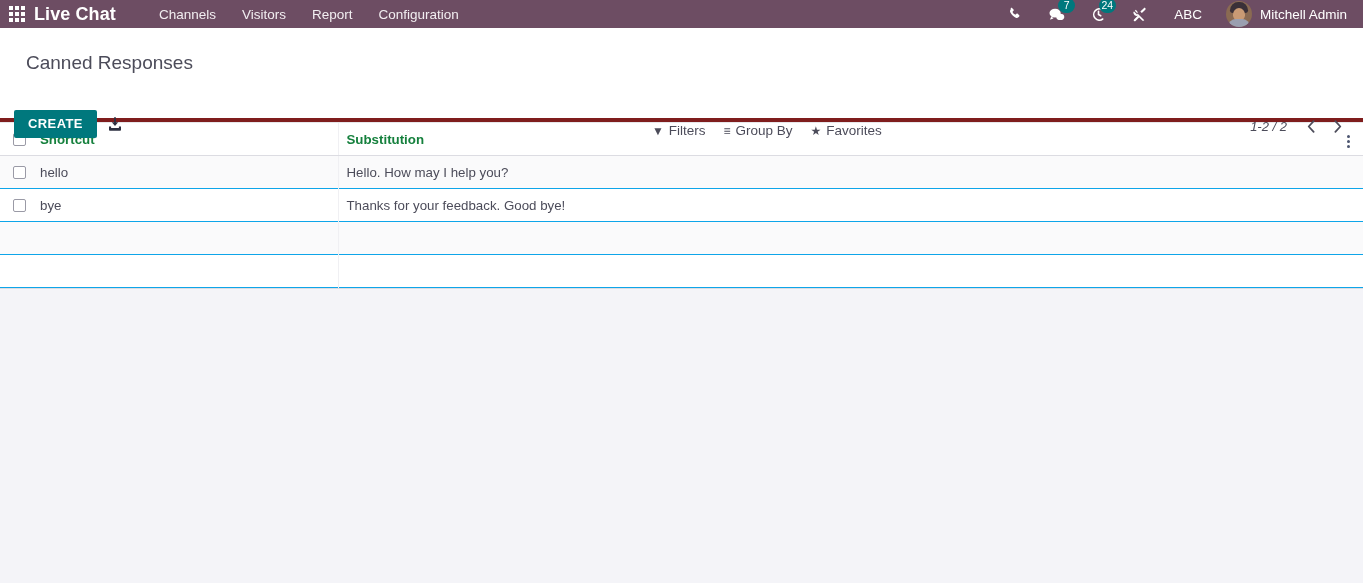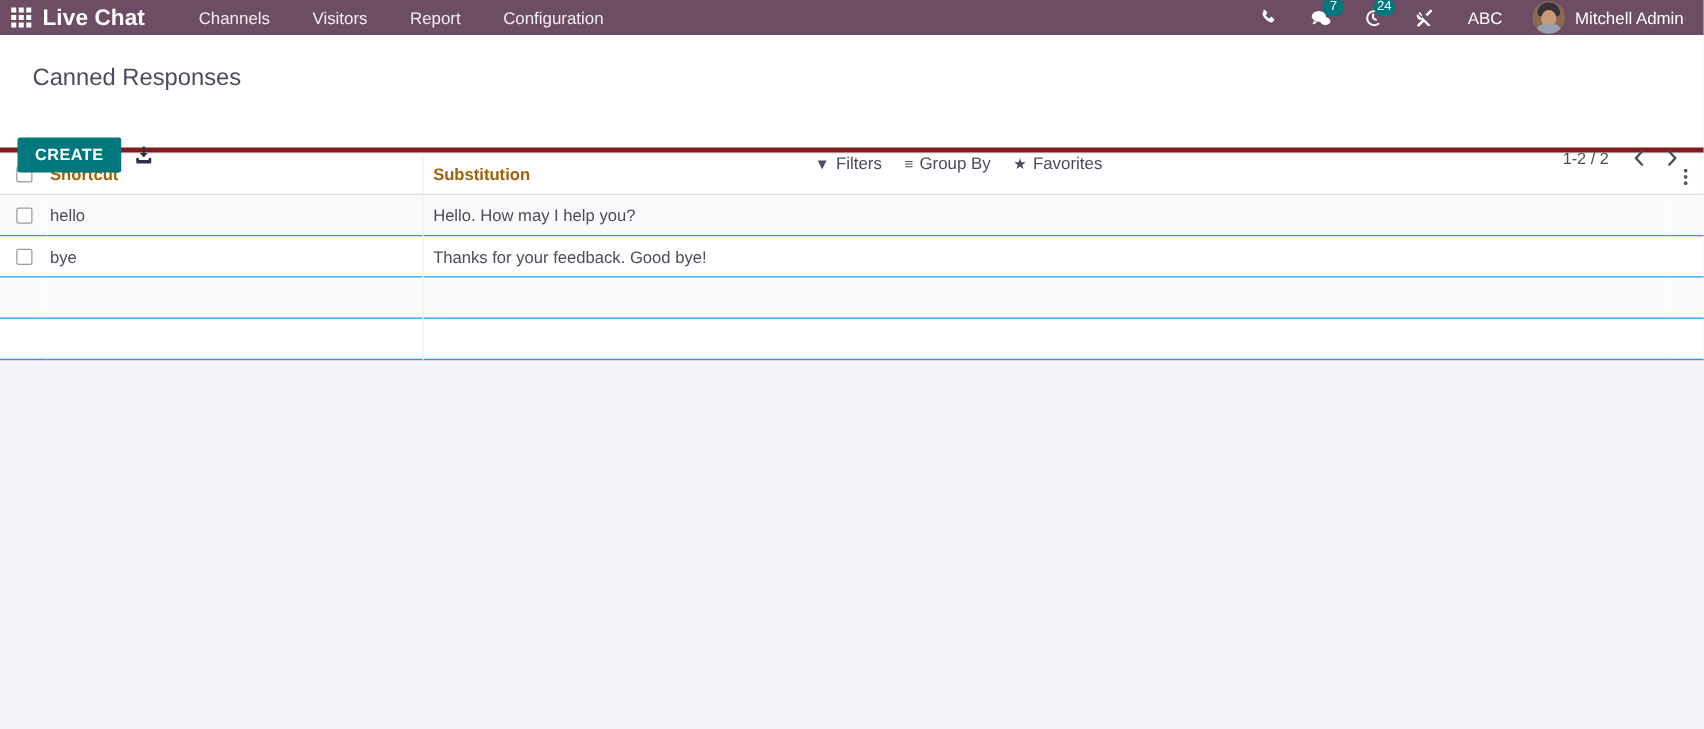--- a/index.html
+++ b/index.html
@@ -41,21 +41,21 @@
   .apps-grid i { background: #ffffff; display: block; width: 4px; height: 4px; }
   .brand {
     font-size: 18px;
     font-weight: bold;
     color: #ffffff;
     letter-spacing: 0.1px;
     margin-right: 30px;
     cursor: pointer;
     white-space: nowrap;
   }
-  .nav-menu { display: flex; align-items: center; gap: 8px; }
+  .nav-menu { display: flex; align-items: center; gap: 0px; }
   .nav-item {
     font-size: 13.5px;
     color: #f2eef1;
     padding: 8px 13px;
     cursor: pointer;
     white-space: nowrap;
   }
   .nav-spacer { flex: 1 1 auto; }
   .sysnav { display: flex; align-items: center; }
   .sysicon {
@@ -221,20 +221,21 @@
     cursor: pointer;
     white-space: nowrap;
   }
   .dropdown-toggle .gicon { font-size: 12px; color: #4c4c5a; line-height: 1; }
 
   .pager {
     margin-left: auto;
     display: flex;
     align-items: center;
     gap: 2px;
+    font-style: italic;
   }
   .pager-count {
     font-size: 13px;
     color: #4c4c5a;
     white-space: nowrap;
     padding-right: 10px;
   }
   .pager-btn {
     width: 24px; height: 24px;
     display: flex; align-items: center; justify-content: center;
@@ -255,21 +256,21 @@
   }
   table.olist th, table.olist td {
     text-align: left;
     font-size: 13.3px;
     padding: 0;
     vertical-align: middle;
   }
   table.olist thead th {
     height: 33px;
     background: #ffffff;
-    color: #a16207;
+    color: #15803d;
     font-weight: bold;
     border-bottom: 1px solid #dcdce2;
     border-top: 1px solid #e7e7ea;
     white-space: nowrap;
     cursor: pointer;
   }
   table.olist thead th.th-check,
   table.olist tbody td.td-check {
     width: 38px;
     padding-left: 13px;

